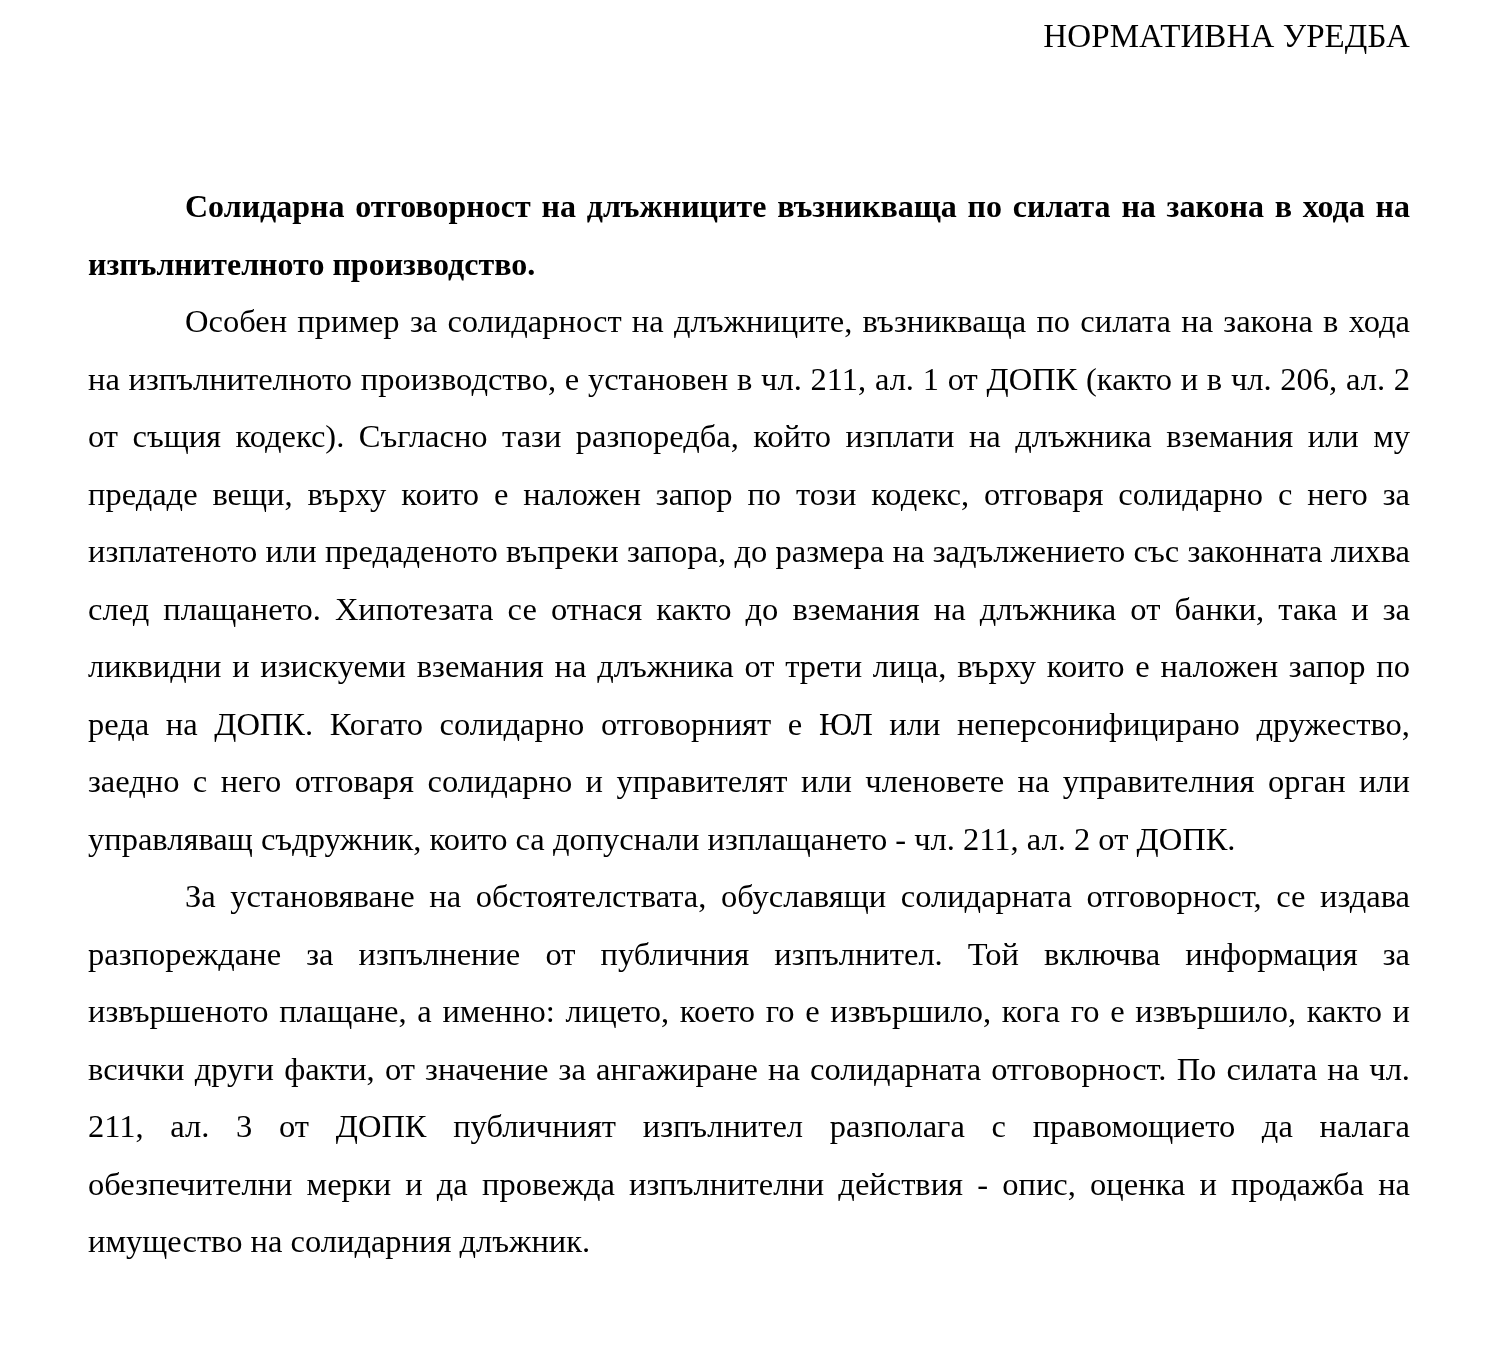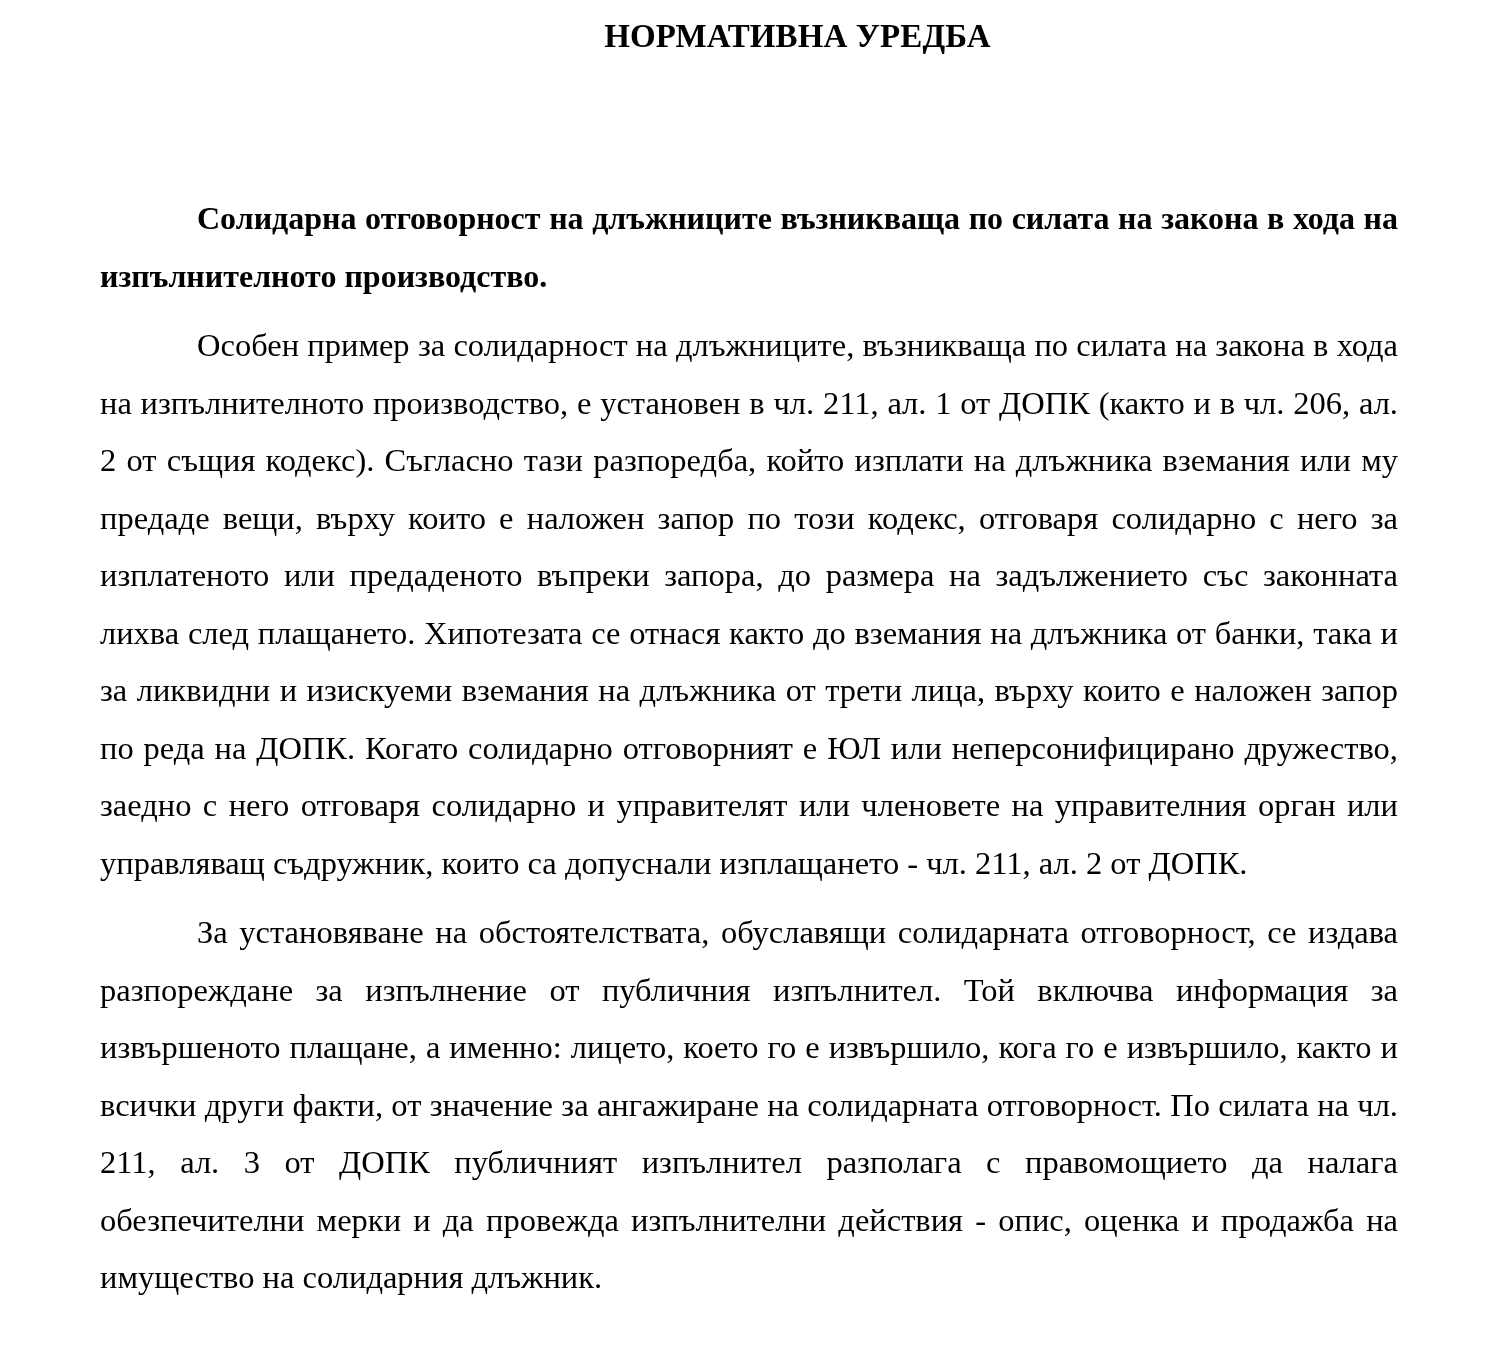--- a/index.html
+++ b/index.html
@@ -30,37 +30,37 @@
     left: 88px;
     top: 0;
     width: 1322px;   
   }
 
   
   .heading-block {
     padding-top: 8px;
   }
   .heading {
-    font-weight: bold;
+    font-weight: normal;
     font-size: 33px;
     line-height: 57px;
     text-indent: 97px;
-    text-align: center;
+    text-align: right;
     white-space: pre;
     letter-spacing: 0.1px;
   }
 
   
   .gap-line {
     height: 113px;
   }
 
   
   p.para {
-    margin: 12px;
+    margin: 0;
     font-size: 32.5px;
     line-height: 57.5px;
     text-align: justify;
     text-justify: inter-word;
     text-indent: 97px;
     hyphens: none;
     word-spacing: 0px;
   }
   p.para.bold {
     font-weight: bold;

